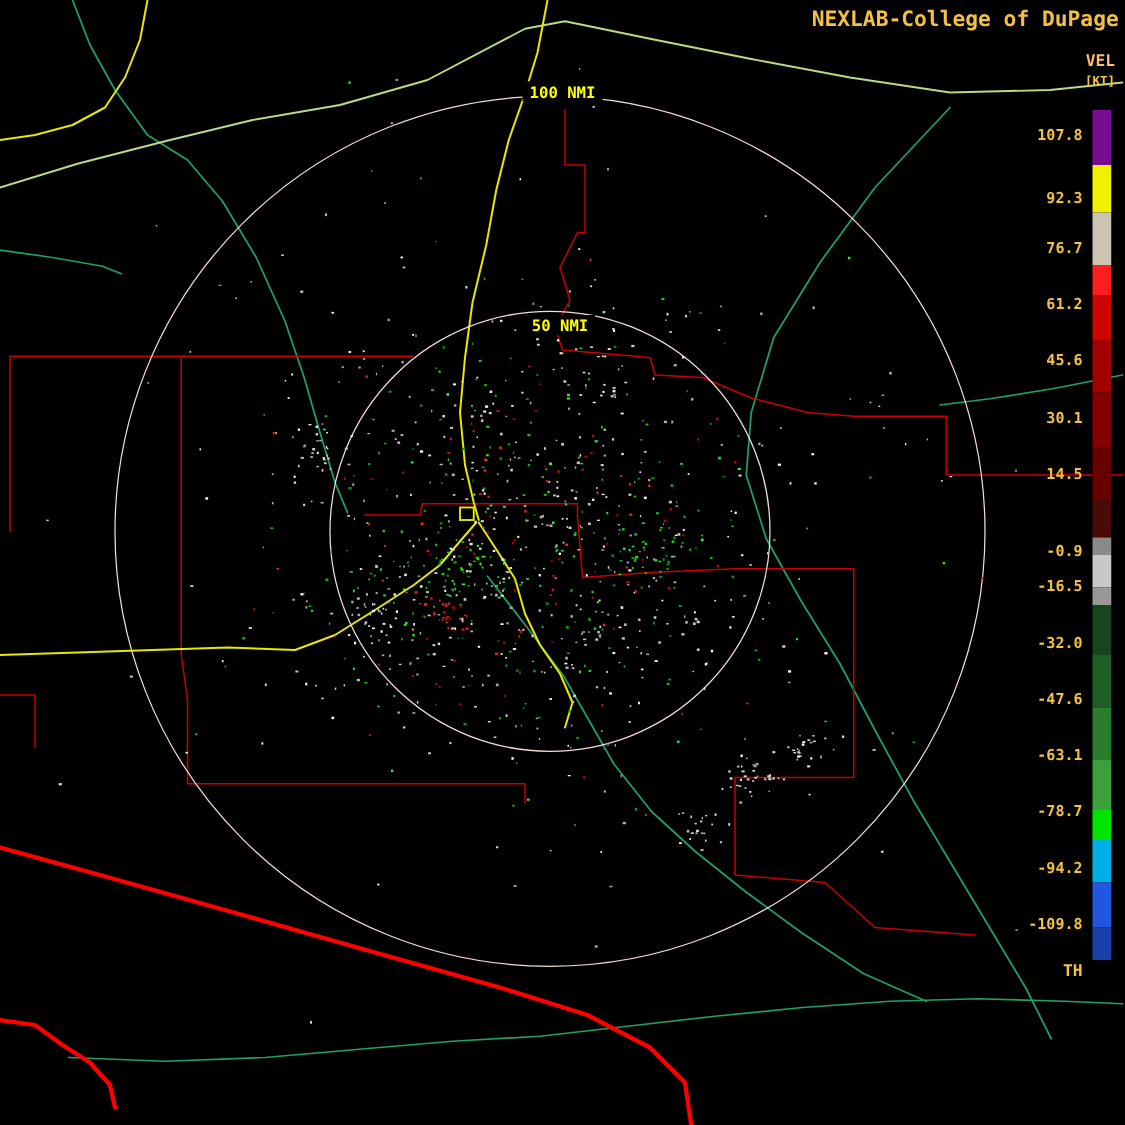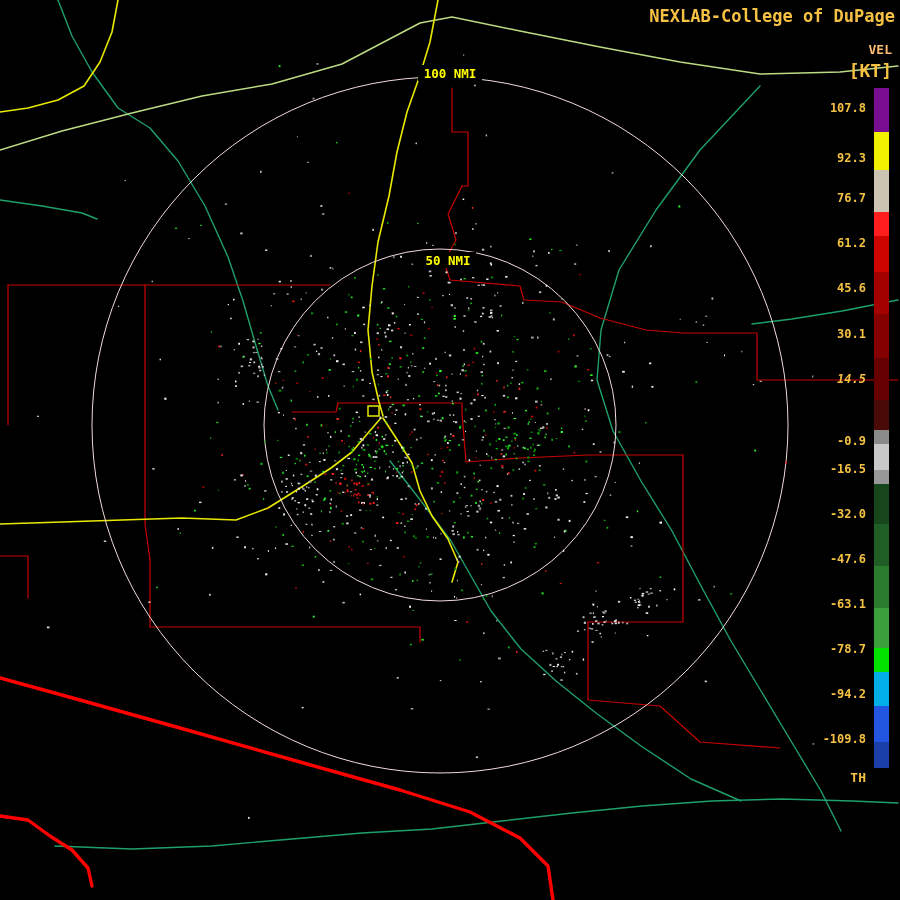--- a/index.html
+++ b/index.html
@@ -5,21 +5,21 @@
   html,body{margin:0;padding:0;background:#000;}
   .screen{
     position:relative;width:900px;height:900px;background:#000;overflow:hidden;
     font-family:"DejaVu Sans Mono","Liberation Mono",monospace;
   }
   svg{position:absolute;left:0;top:0;}
   .brand{
     position:absolute;top:6px;right:5px;font-size:17px;font-weight:bold;letter-spacing:0px;
   }
   .legend-title{position:absolute;top:42px;right:8px;font-size:13px;font-weight:bold;}
-  .legend-units{position:absolute;top:60px;right:8px;font-size:18px;font-weight:bold;}
+  .legend-units{position:absolute;top:60px;right:8px;font-size:10px;font-weight:bold;}
   .colorbar{
     position:absolute;left:874px;top:88px;width:15px;height:680px;
     display:flex;flex-direction:column;
   }
   .colorbar div{width:100%;}
   .legend-tick{
     position:absolute;right:34px;width:70px;text-align:right;
     font-size:12px;font-weight:bold;line-height:12px;
   }
   .legend-footer{position:absolute;top:770px;right:34px;font-size:13px;font-weight:bold;}
@@ -1282,21 +1282,21 @@
         <div style="height: 36px; background: rgb(34, 85, 224);"></div>
         <div style="height: 26px; background: rgb(26, 63, 168);"></div>
       </div>
     <div id="ticks">
         <div class="legend-tick" style="top: 102px; color: rgb(245, 193, 66);">107.8</div>
         <div class="legend-tick" style="top: 152px; color: rgb(245, 193, 66);">92.3</div>
         <div class="legend-tick" style="top: 192.2px; color: rgb(245, 193, 66);">76.7</div>
         <div class="legend-tick" style="top: 237.3px; color: rgb(245, 193, 66);">61.2</div>
         <div class="legend-tick" style="top: 282.4px; color: rgb(245, 193, 66);">45.6</div>
         <div class="legend-tick" style="top: 327.5px; color: rgb(245, 193, 66);">30.1</div>
-        <div class="legend-tick" style="top: 372.6px; color: rgb(245, 193, 66); font-style: italic;">14.5</div>
+        <div class="legend-tick" style="top: 372.6px; color: rgb(245, 193, 66);">14.5</div>
         <div class="legend-tick" style="top: 435px; color: rgb(245, 193, 66);">-0.9</div>
         <div class="legend-tick" style="top: 462.8px; color: rgb(245, 193, 66);">-16.5</div>
         <div class="legend-tick" style="top: 507.9px; color: rgb(245, 193, 66);">-32.0</div>
         <div class="legend-tick" style="top: 553px; color: rgb(245, 193, 66);">-47.6</div>
         <div class="legend-tick" style="top: 598.1px; color: rgb(245, 193, 66);">-63.1</div>
         <div class="legend-tick" style="top: 643.2px; color: rgb(245, 193, 66);">-78.7</div>
         <div class="legend-tick" style="top: 688.3px; color: rgb(245, 193, 66);">-94.2</div>
         <div class="legend-tick" style="top: 733.4px; color: rgb(245, 193, 66);">-109.8</div>
       </div>
     <div class="legend-footer" style="color: rgb(245, 193, 66);">TH</div>

